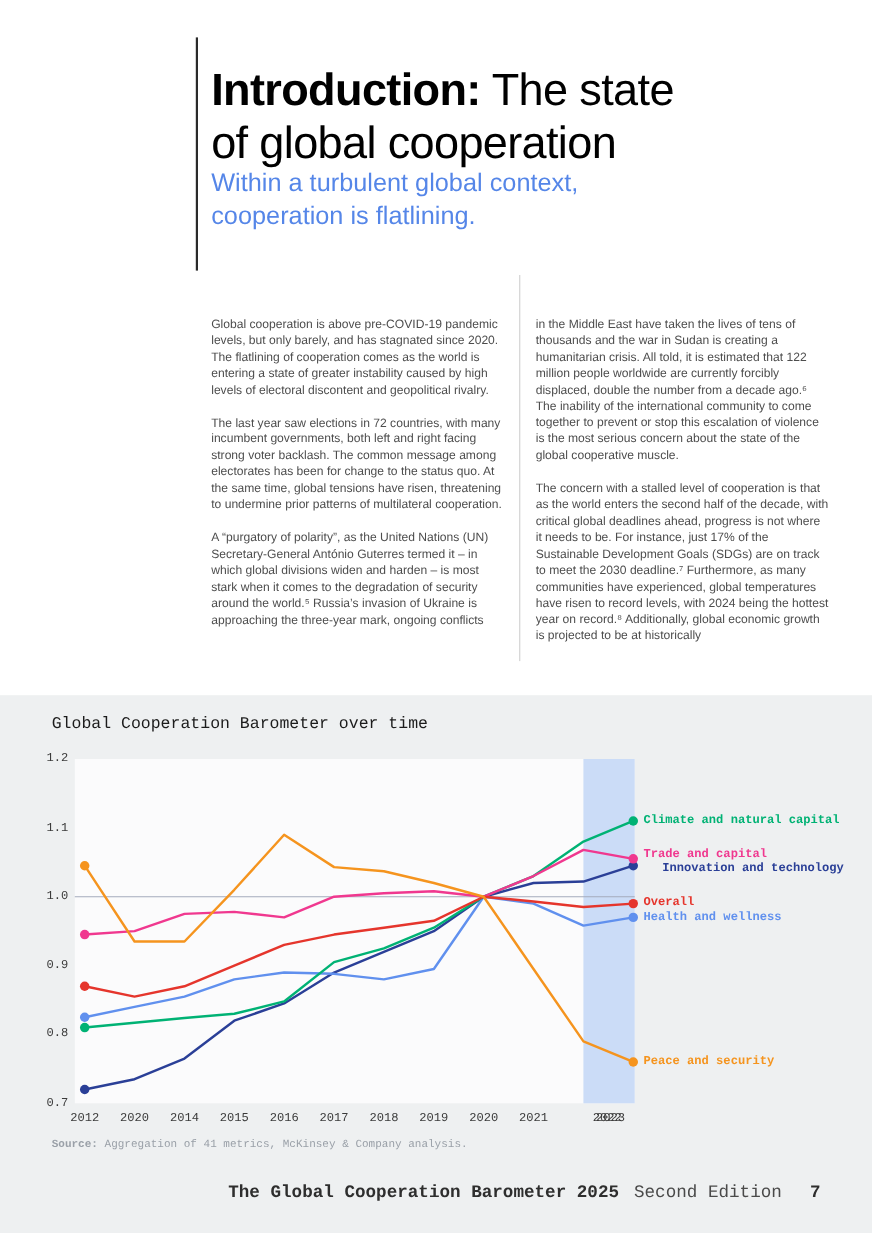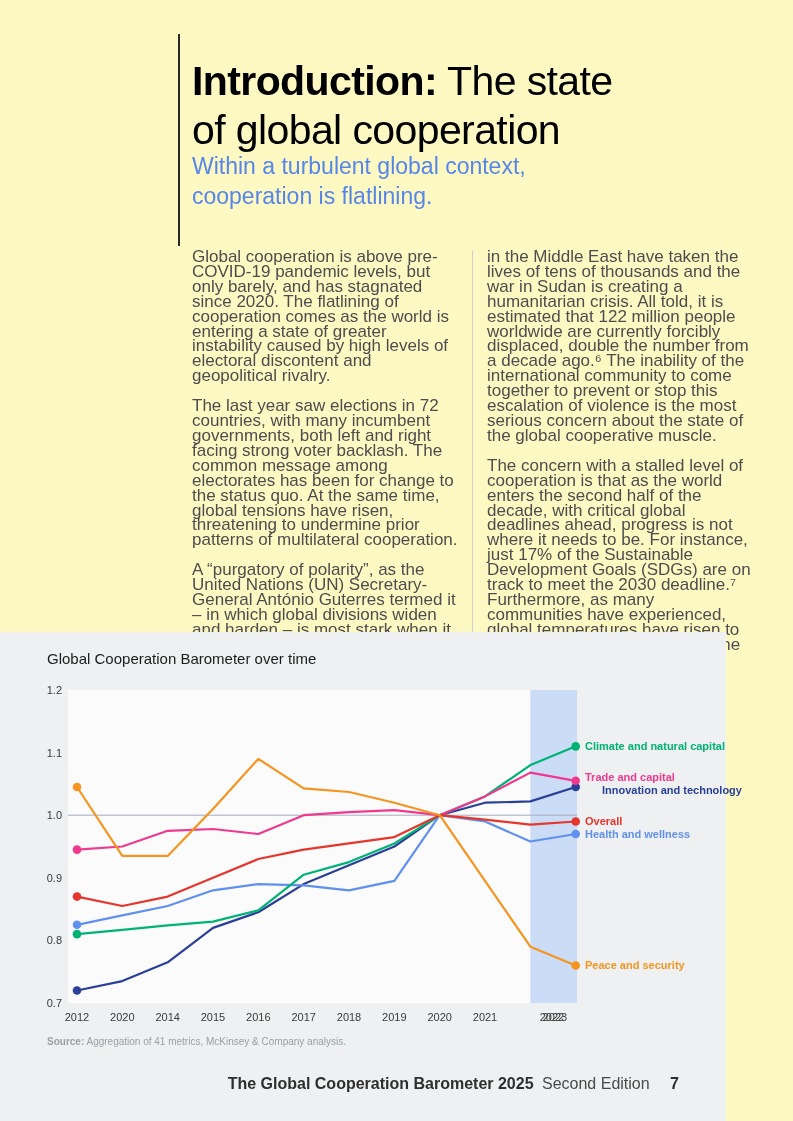--- a/index.html
+++ b/index.html
@@ -1,44 +1,44 @@
 <!DOCTYPE html>
 <html><head>
 <meta charset="utf-8">
 <style>
   html,body{margin:0;padding:0;background:#e8e8e8;}
   .page{
-    position:relative;width:793px;height:1121px;background:#fef9c3;
+    position:relative;width:793px;height:1121px;background:#ffffff;
     font-family:"Liberation Sans","DejaVu Sans",sans-serif;overflow:hidden;
     margin:0 auto;
   }
   
   .title-rule{position:absolute;left:178px;top:34px;width:2px;height:212px;background:#2a2a2a;}
   .main-title{
     position:absolute;left:192px;top:30px;width:560px;
     font-size:41px;line-height:49px;color:#000;font-weight:400;letter-spacing:-0.6px;
   }
   .main-title .b{font-weight:700;}
   .subtitle{
     position:absolute;left:192px;top:151px;width:430px;
     font-size:23px;line-height:30px;color:#5586e8;font-weight:400;
   }
   
   .columns{position:absolute;left:192px;top:250px;width:566px;display:flex;}
-  .col{width:266px;font-size:17px;line-height:14.9px;color:#4d4d4d;}
+  .col{width:266px;font-size:11px;line-height:14.9px;color:#4d4d4d;margin-top:38px;}
   .col p{margin:0 0 15px 0;}
   .col-left{padding-right:14px;}
   .col-divider{width:1px;background:#cfcfcf;margin-right:14px;align-self:stretch;}
   
   .figure-header{position:absolute;left:100px;top:592px;height:36px;display:flex;align-items:center;}
   .figure-label{font-size:12px;letter-spacing:2.6px;color:#1a1a1a;font-weight:400;}
   .figure-divider{width:1px;height:36px;background:#1a1a1a;margin:0 12px 0 10px;}
   .figure-title{font-size:12.7px;font-weight:700;color:#111;}
   
-  .chart-section{position:absolute;left:0;top:632px;width:726px;height:489px;background:#eef0f1;}
+  .chart-section{position:absolute;left:0;top:632px;width:793px;height:489px;background:#eef0f1;font-family:Liberation Mono, monospace;}
   .chart-title{position:absolute;left:47px;top:18px;font-size:15px;color:#1c1c1c;}
   .plot{position:absolute;left:68px;top:58px;width:509px;height:313px;background:#fbfbfc;}
   .plot svg{overflow:visible;display:block;}
   .ytick{position:absolute;left:18px;width:44px;text-align:right;transform:translateY(-50%);
          font-size:11px;color:#3a3a3a;}
   .xtick{position:absolute;width:44px;text-align:center;transform:translateX(-50%);
          top:379px;font-size:11px;color:#3a3a3a;}
   .legend-label{position:absolute;left:585px;transform:translateY(-50%);
          font-size:11px;font-weight:700;white-space:nowrap;}
   .source-line{position:absolute;left:47px;top:404px;font-size:10px;color:#9aa0a8;}

